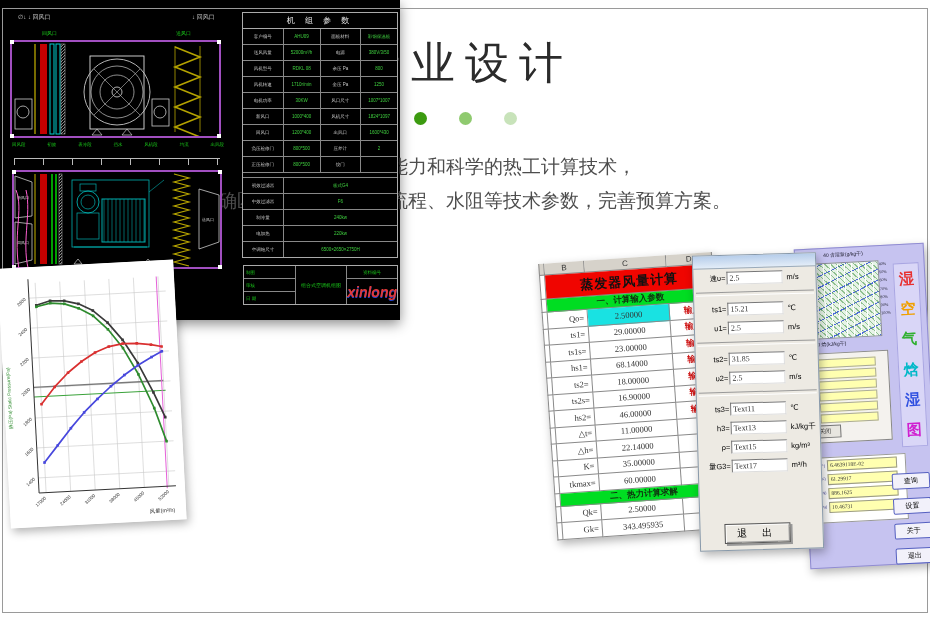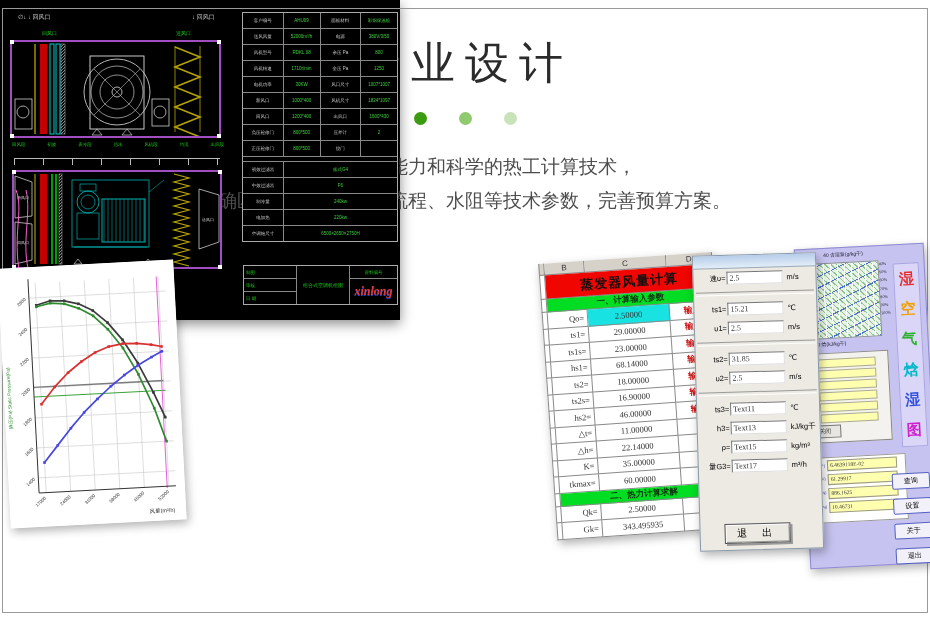--- a/index.html
+++ b/index.html
@@ -43,22 +43,22 @@
   .ct-l{color:#c8c8c8;}
   .ct-v{color:#3fd03f;}
   .tblock{position:absolute;left:243px;top:265px;width:153px;height:38px;border:1px solid #aaa;display:flex;background:#000;}
   .tb-small{width:52px;display:flex;flex-direction:column;border-right:1px solid #888;}
   .tb-small div{flex:1;border-bottom:1px solid #888;color:#19c819;font-size:4.5px;display:flex;align-items:center;padding-left:2px;}
   .tb-small div:last-child{border-bottom:none;}
   .tb-center{width:52px;border-right:1px solid #888;color:#19c819;font-size:5px;display:flex;align-items:center;justify-content:center;text-align:center;}
   .tb-logo{flex:1;display:flex;flex-direction:column;}
   .tb-logo .tb-top{height:12px;border-bottom:1px solid #888;color:#19c819;font-size:4.5px;display:flex;align-items:center;justify-content:center;}
   .tb-logo .tb-mark{flex:1;display:flex;align-items:center;justify-content:center;
-      color:#e23a3a;font-style:italic;font-weight:bold;font-size:12px;
-      text-shadow:0 1px 0 #2244cc;font-family:Liberation Serif, serif;}
+      color:#e23a3a;font-style:italic;font-weight:bold;font-size:14px;
+      text-shadow:0 1px 0 #2244cc;}
 
   
   .chart-card{left:4px;top:264px;width:176px;height:260px;background:#fff;z-index:2;transform:rotate(-3deg);}
 
   
   .excel{left:538px;top:258px;width:174px;background:#fff;z-index:3;transform:rotate(-4deg);transform-origin:50% 0;
          font-family:"Liberation Serif","DejaVu Serif",serif;}
   .xrow{display:flex;}
   .xc{border-right:1px solid #8a8a8a;border-bottom:1px solid #8a8a8a;box-sizing:border-box;
       display:flex;align-items:center;justify-content:center;overflow:hidden;}
@@ -226,20 +226,21 @@
         <span>表冷挡水段</span>
         <span>中效过滤段</span>
       </div>
 
     <svg style="position:absolute;left:10px;top:190px;" width="26" height="85">
       <path d="M6,0 C14,20 2,45 10,85" fill="none" stroke="#ff5fd0" stroke-width="1"></path>
       <path d="M16,0 C22,25 10,55 20,85" fill="none" stroke="#ff5fd0" stroke-width="1"></path>
     </svg>
 
     <div class="cad-table" id="cad-table">
+        <div class="ct-title">机 组 参 数</div>
         <div class="ct-row">
           <div class="ct-c ct-l" style="width: 40px;">客户编号</div>
           <div class="ct-c ct-v" style="width: 36px;">AHU09</div>
           <div class="ct-c ct-l" style="width: 40px;">面板材料</div>
           <div class="ct-c ct-v" style="width: 36px;">彩钢保温板</div>
         </div>
         <div class="ct-row">
           <div class="ct-c ct-l" style="width: 40px;">送风风量</div>
           <div class="ct-c ct-v" style="width: 36px;">52000m³/h</div>
           <div class="ct-c ct-l" style="width: 40px;">电源</div>

